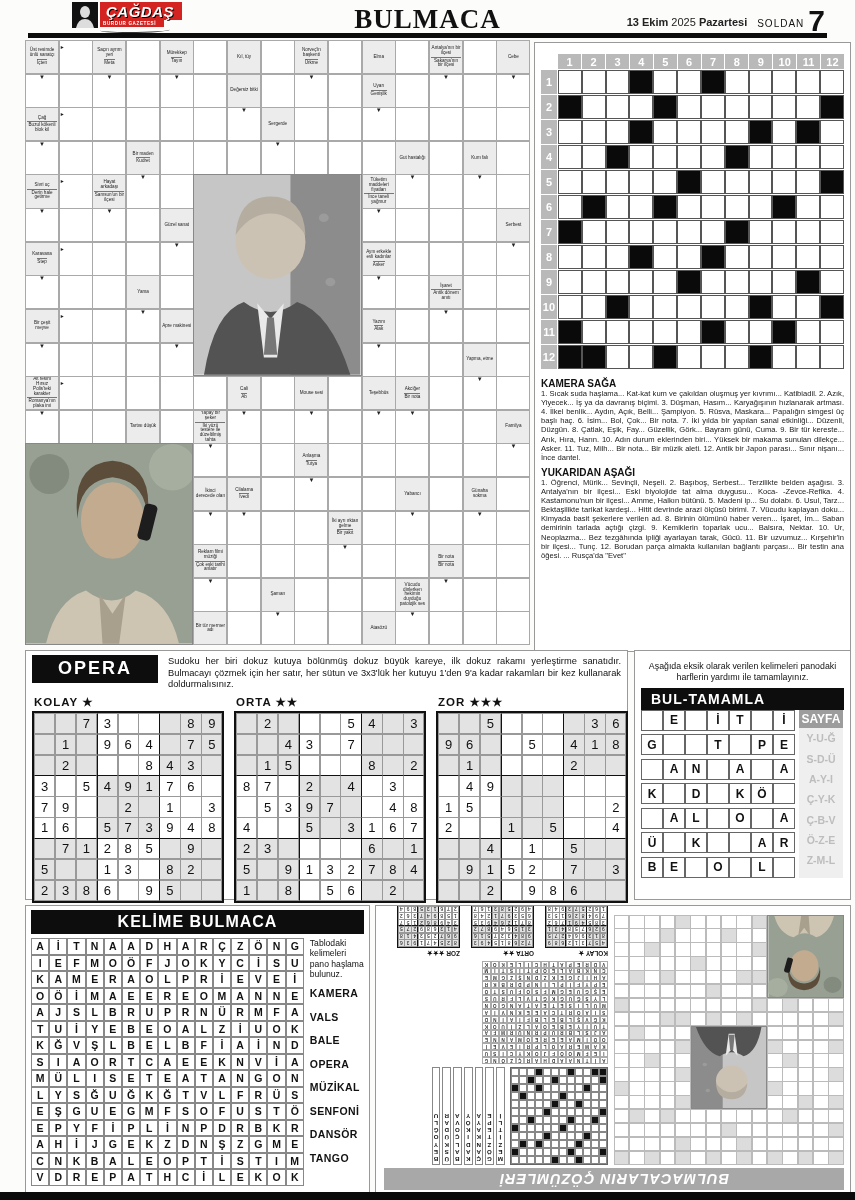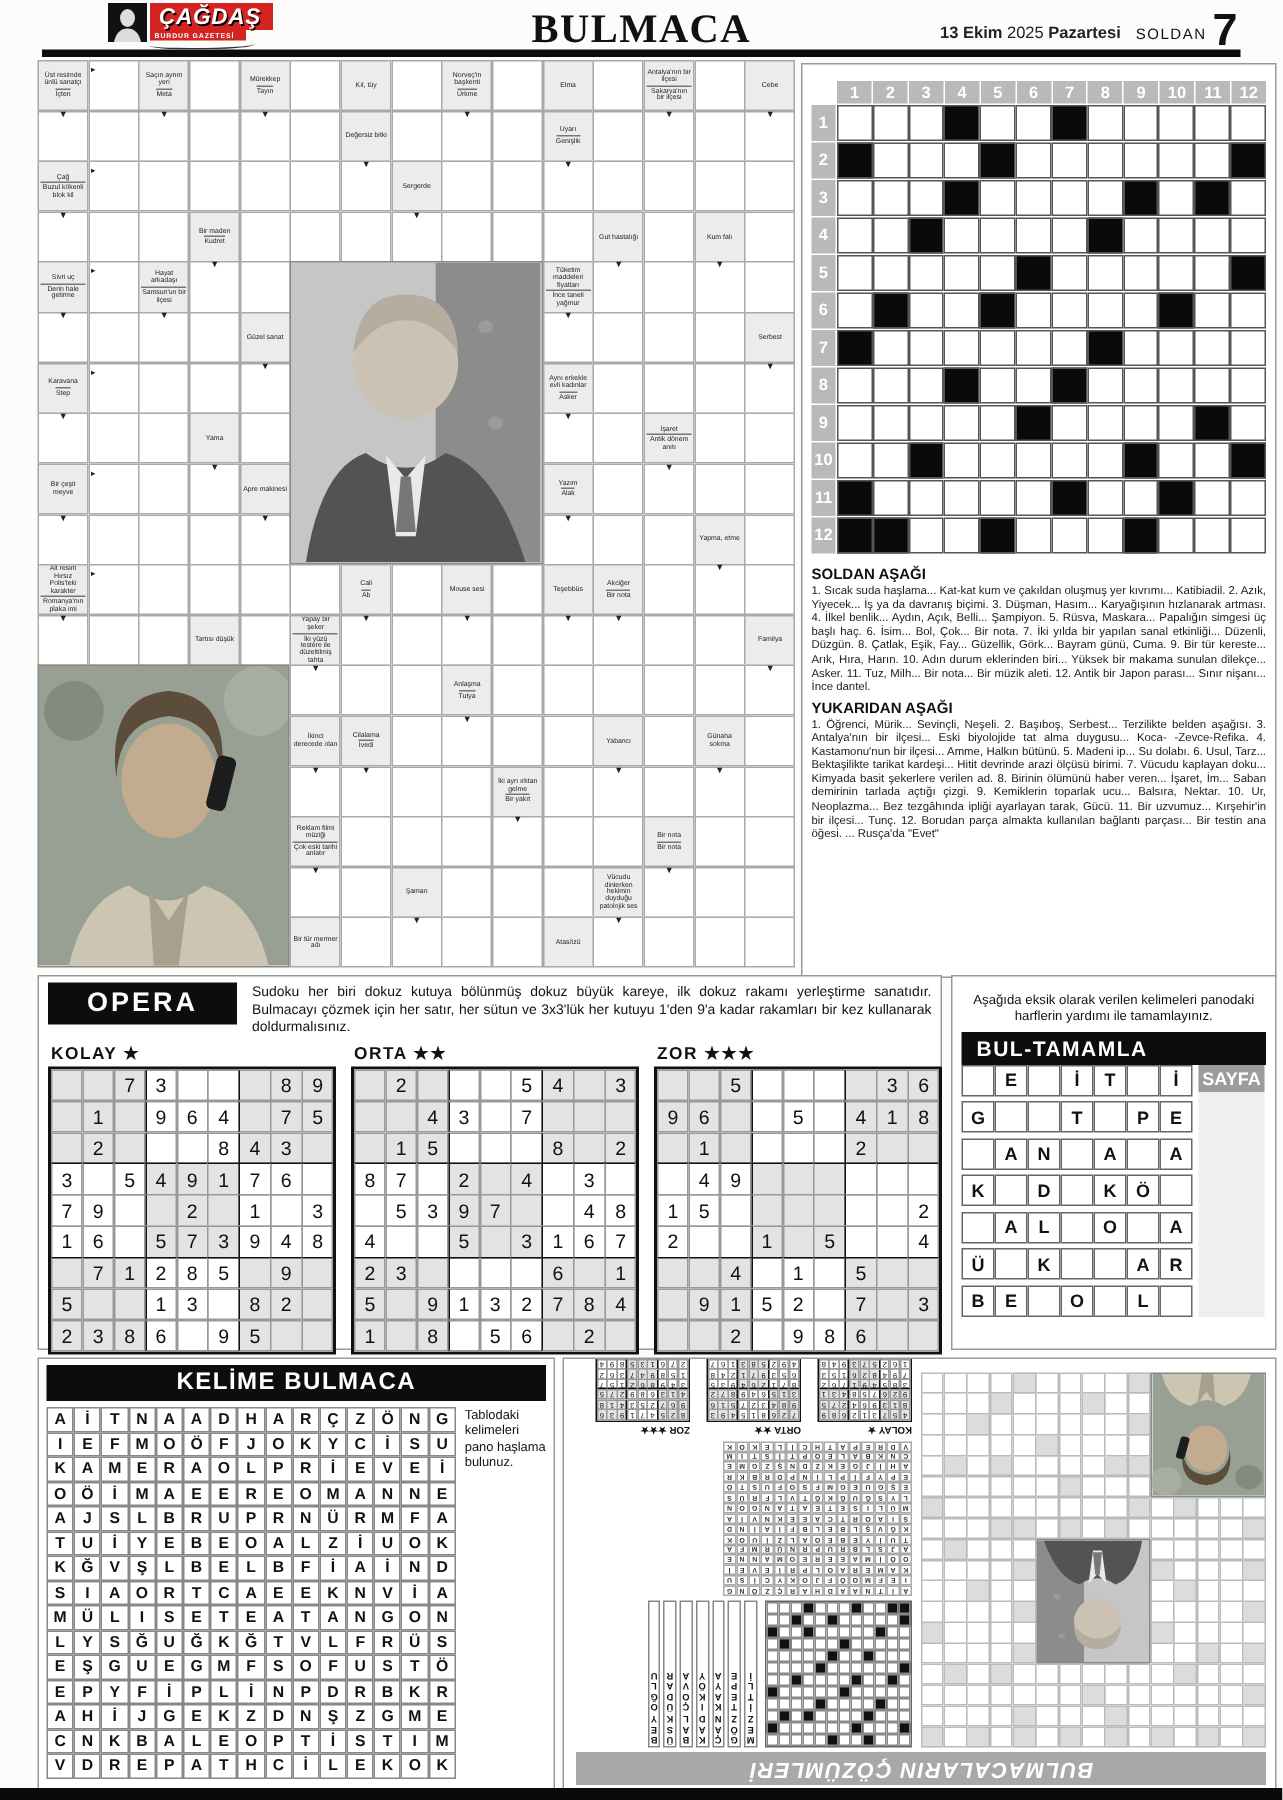--- a/index.html
+++ b/index.html
@@ -821,21 +821,21 @@
           <div class="kare-cell"></div>
           <div class="kare-cell"></div>
           <div class="kare-cell"></div>
           <div class="kare-cell black"></div>
           <div class="kare-cell"></div>
           <div class="kare-cell"></div>
           <div class="kare-cell"></div>
         </div>
       </div>
     <div id="kare-clues">
-      <div class="kare-clue-title">SOLDAN AŞAĞI</div>
+      <div class="kare-clue-title">KAMERA SAĞA</div>
       <div class="kare-clue-text">1. Sıcak suda haşlama... Kat-kat kum ve çakıldan oluşmuş yer kıvrımı... Katibiadil. 2. Azık, Yiyecek... İş ya da davranış biçimi. 3. Düşman, Hasım... Karyağışının hızlanarak artması. 4. İlkel benlik... Aydın, Açık, Belli... Şampiyon. 5. Rüsva, Maskara... Papalığın simgesi üç başlı haç. 6. İsim... Bol, Çok... Bir nota. 7. İki yılda bir yapılan sanal etkinliği... Düzenli, Düzgün. 8. Çatlak, Eşik, Fay... Güzellik, Görk... Bayram günü, Cuma. 9. Bir tür kereste... Arık, Hıra, Harın. 10. Adın durum eklerinden biri... Yüksek bir makama sunulan dilekçe... Asker. 11. Tuz, Milh... Bir nota... Bir müzik aleti. 12. Antik bir Japon parası... Sınır nişanı... İnce dantel.</div>
       <div class="kare-clue-title">YUKARIDAN AŞAĞI</div>
       <div class="kare-clue-text">1. Öğrenci, Mürik... Sevinçli, Neşeli. 2. Başıboş, Serbest... Terzilikte belden aşağısı. 3. Antalya'nın bir ilçesi... Eski biyolojide tat alma duygusu... Koca- -Zevce-Refika. 4. Kastamonu'nun bir ilçesi... Amme, Halkın bütünü. 5. Madeni ip... Su dolabı. 6. Usul, Tarz... Bektaşilikte tarikat kardeşi... Hitit devrinde arazi ölçüsü birimi. 7. Vücudu kaplayan doku... Kimyada basit şekerlere verilen ad. 8. Birinin ölümünü haber veren... İşaret, İm... Saban demirinin tarlada açtığı çizgi. 9. Kemiklerin toparlak ucu... Balsıra, Nektar. 10. Ur, Neoplazma... Bez tezgâhında ipliği ayarlayan tarak, Gücü. 11. Bir uzvumuz... Kırşehir'in bir ilçesi... Tunç. 12. Borudan parça almakta kullanılan bağlantı parçası... Bir testin ana öğesi. ... Rusça'da "Evet"</div>
     </div>
   </div>
 
   <div id="sudoku-box">
     <div id="sudoku-head">
       <div id="sudoku-title">OPERA</div>
       <div id="sudoku-intro">Sudoku her biri dokuz kutuya bölünmüş dokuz büyük kareye, ilk dokuz rakamı yerleştirme sanatıdır. Bulmacayı çözmek için her satır, her sütun ve 3x3'lük her kutuyu 1'den 9'a kadar rakamları bir kez kullanarak doldurmalısınız.</div>
@@ -1166,20 +1166,29 @@
             <div class="bul-cell">E</div>
             <div class="bul-cell"></div>
             <div class="bul-cell">O</div>
             <div class="bul-cell"></div>
             <div class="bul-cell">L</div>
             <div class="bul-cell"></div>
           </div>
         </div>
       <div id="bul-pano">
         <div id="bul-pano-head">SAYFA</div>
+        <div id="bul-pano-items">
+            <div class="pano-item">Y-U-Ğ</div>
+            <div class="pano-item">S-D-Ü</div>
+            <div class="pano-item">A-Y-I</div>
+            <div class="pano-item">Ç-Y-K</div>
+            <div class="pano-item">Ç-B-V</div>
+            <div class="pano-item">Ö-Z-E</div>
+            <div class="pano-item">Z-M-L</div>
+          </div>
       </div>
     </div>
   </div>
 
   <div id="kelime-box">
     <div id="kelime-title">KELİME BULMACA</div>
     <div id="kelime-body">
       <div id="kelime-grid">
           <div class="kel-cell">A</div>
           <div class="kel-cell">İ</div>
@@ -1402,20 +1411,30 @@
           <div class="kel-cell">C</div>
           <div class="kel-cell">İ</div>
           <div class="kel-cell">L</div>
           <div class="kel-cell">E</div>
           <div class="kel-cell">K</div>
           <div class="kel-cell">O</div>
           <div class="kel-cell">K</div>
         </div>
       <div id="kelime-side">
         <div id="kelime-instr">Tablodaki kelimeleri pano haşlama bulunuz.</div>
+        <div id="kelime-words">
+            <div class="kel-word">KAMERA</div>
+            <div class="kel-word">VALS</div>
+            <div class="kel-word">BALE</div>
+            <div class="kel-word">OPERA</div>
+            <div class="kel-word">MÜZİKAL</div>
+            <div class="kel-word">SENFONİ</div>
+            <div class="kel-word">DANSÖR</div>
+            <div class="kel-word">TANGO</div>
+          </div>
       </div>
     </div>
   </div>
 
   <div id="sol-box">
     <div id="sol-inner">
       <div id="sol-bar">BULMACALARIN ÇÖZÜMLERİ</div>
       <div id="sol-content">
         <div id="sol-cross">
             <div class="solc-cell solc-clue" style="left: 0px; top: 0px; width: 15.8333px; height: 14.3889px;"></div>

